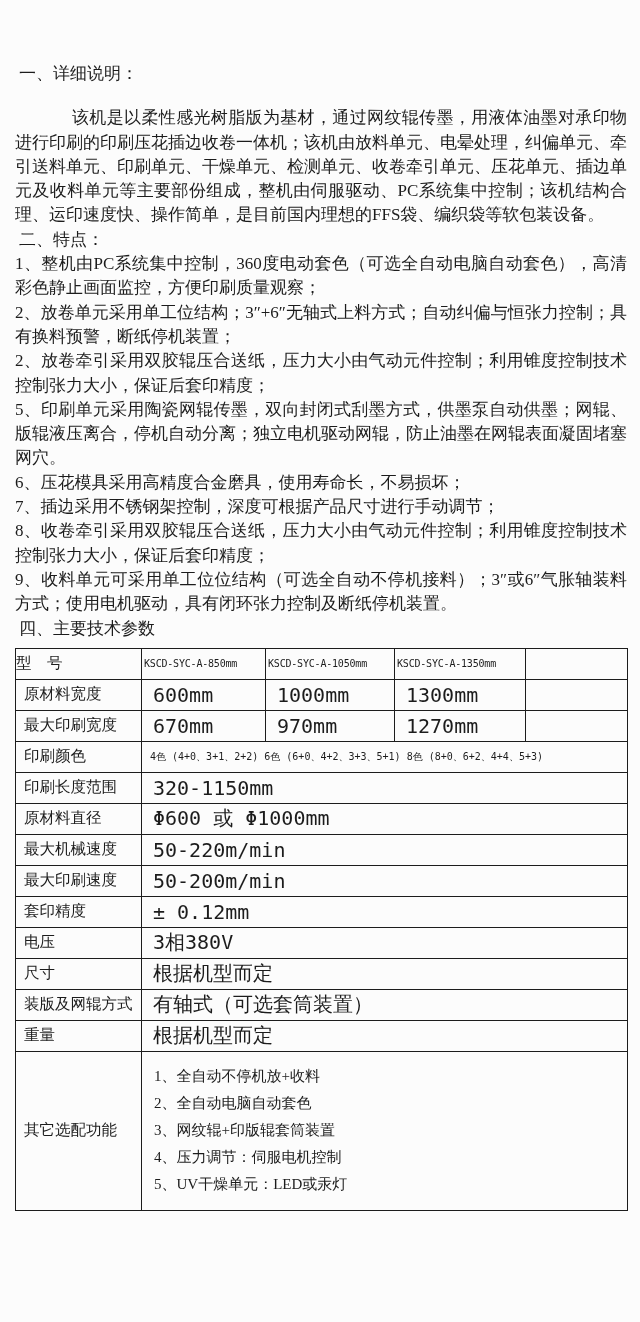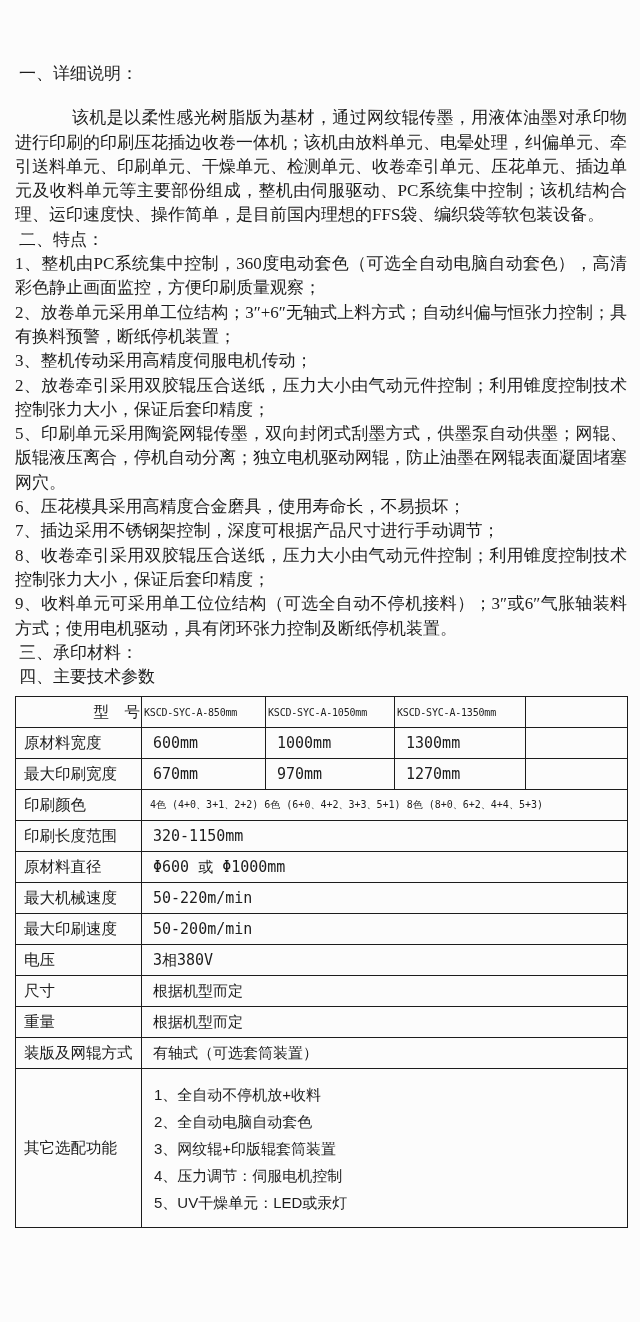--- a/index.html
+++ b/index.html
@@ -29,64 +29,62 @@
     border:1.5px solid #1c1c1c;
     vertical-align:middle;
     overflow:hidden;
   }
   td.lbl {
     font-size:15.5px;
     padding-left:8px;
     height:28px;
     white-space:nowrap;
   }
-  td.lbl.center { text-align:right; padding-left:0; }
+  td.lbl.center { text-align:left; padding-left:0; }
   td.model {
     font-family:"DejaVu Sans Mono","Liberation Mono",monospace;
     font-size:10px;
     letter-spacing:-0.2px;
     padding-left:2px;
     white-space:nowrap;
   }
   td.val {
     font-family:"DejaVu Sans Mono","Liberation Mono",monospace;
-    font-size:15px;
+    font-size:20px;
     padding-left:11px;
     white-space:nowrap;
   }
   td.val.tight { font-size:10px; padding-left:8px; }
   td.empty { background:transparent; }
   td.options {
-    font-family:Liberation Sans, sans-serif;
+    font-family:Liberation Serif, serif;
     font-size:15px;
     height:146px;
     padding:6px 17px 6px 12px;
   }
   .opt-line { line-height:27px; white-space:nowrap; }
 </style>
 </head>
 <body>
 
 <div class="page">
 
   <div class="line heading">一、详细说明：</div>
   <div class="para intro">该机是以柔性感光树脂版为基材，通过网纹辊传墨，用液体油墨对承印物进行印刷的印刷压花插边收卷一体机；该机由放料单元、电晕处理，纠偏单元、牵引送料单元、印刷单元、干燥单元、检测单元、收卷牵引单元、压花单元、插边单元及收料单元等主要部份组成，整机由伺服驱动、PC系统集中控制；该机结构合理、运印速度快、操作简单，是目前国内理想的FFS袋、编织袋等软包装设备。</div>
 
   <div class="line heading">二、特点：</div>
   <div class="para">1、整机由PC系统集中控制，360度电动套色（可选全自动电脑自动套色），高清彩色静止画面监控，方便印刷质量观察；</div>
   <div class="para">2、放卷单元采用单工位结构；3″+6″无轴式上料方式；自动纠偏与恒张力控制；具有换料预警，断纸停机装置；</div>
-  <div class="para">3、整机传动采用高精度伺服电机传动；</div>
   <div class="para">2、放卷牵引采用双胶辊压合送纸，压力大小由气动元件控制；利用锥度控制技术控制张力大小，保证后套印精度；</div>
   <div class="para">5、印刷单元采用陶瓷网辊传墨，双向封闭式刮墨方式，供墨泵自动供墨；网辊、版辊液压离合，停机自动分离；独立电机驱动网辊，防止油墨在网辊表面凝固堵塞网穴。</div>
   <div class="para">6、压花模具采用高精度合金磨具，使用寿命长，不易损坏；</div>
   <div class="para">7、插边采用不锈钢架控制，深度可根据产品尺寸进行手动调节；</div>
   <div class="para">8、收卷牵引采用双胶辊压合送纸，压力大小由气动元件控制；利用锥度控制技术控制张力大小，保证后套印精度；</div>
   <div class="para">9、收料单元可采用单工位位结构（可选全自动不停机接料）；3″或6″气胀轴装料方式；使用电机驱动，具有闭环张力控制及断纸停机装置。</div>
 
-  <div class="line heading">三、承印材料：</div>
 
   <div class="line heading">四、主要技术参数</div>
 
   <table class="spec">
     <colgroup>
       <col style="width:126px">
       <col style="width:124px">
       <col style="width:129px">
       <col style="width:131px">
       <col style="width:102px">
@@ -127,34 +125,38 @@
       </tr>
       <tr>
         <td class="lbl">最大机械速度</td>
         <td class="val" colspan="4">50-220m/min</td>
       </tr>
       <tr>
         <td class="lbl">最大印刷速度</td>
         <td class="val" colspan="4">50-200m/min</td>
       </tr>
       <tr>
+        <td class="lbl">套印精度</td>
+        <td class="val" colspan="4">± 0.12mm</td>
+      </tr>
+      <tr>
         <td class="lbl">电压</td>
         <td class="val" colspan="4">3相380V</td>
       </tr>
       <tr>
         <td class="lbl">尺寸</td>
         <td class="val" colspan="4">根据机型而定</td>
       </tr>
       <tr>
+        <td class="lbl">装版及网辊方式</td>
+        <td class="val" colspan="4">有轴式（可选套筒装置）</td>
+      </tr>
+      <tr>
         <td class="lbl">重量</td>
         <td class="val" colspan="4">根据机型而定</td>
-      </tr>
-      <tr>
-        <td class="lbl">装版及网辊方式</td>
-        <td class="val" colspan="4">有轴式（可选套筒装置）</td>
       </tr>
       <tr>
         <td class="lbl">其它选配功能</td>
         <td class="options" colspan="4">
           <div class="opt-line">1、全自动不停机放+收料</div>
           <div class="opt-line">2、全自动电脑自动套色</div>
           <div class="opt-line">3、网纹辊+印版辊套筒装置</div>
           <div class="opt-line">4、压力调节：伺服电机控制</div>
           <div class="opt-line">5、UV干燥单元：LED或汞灯</div>
         </td>

